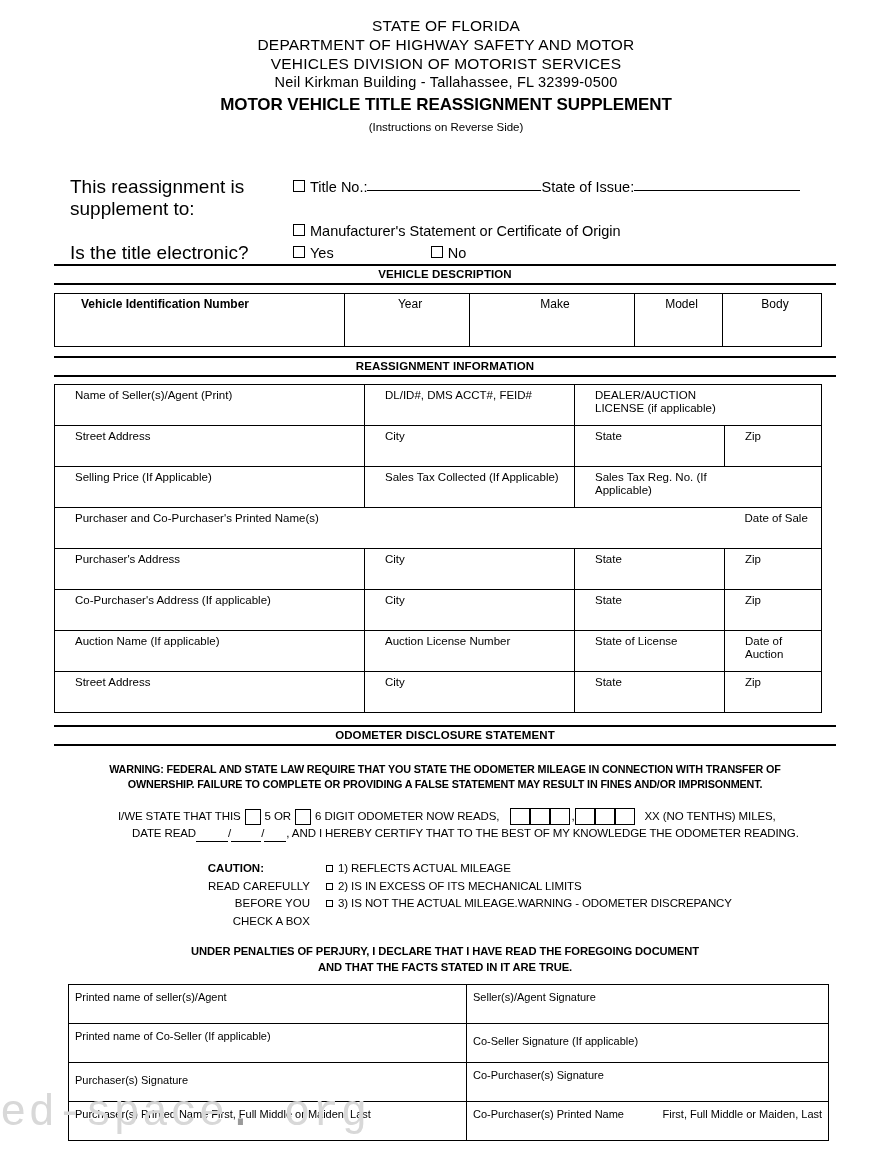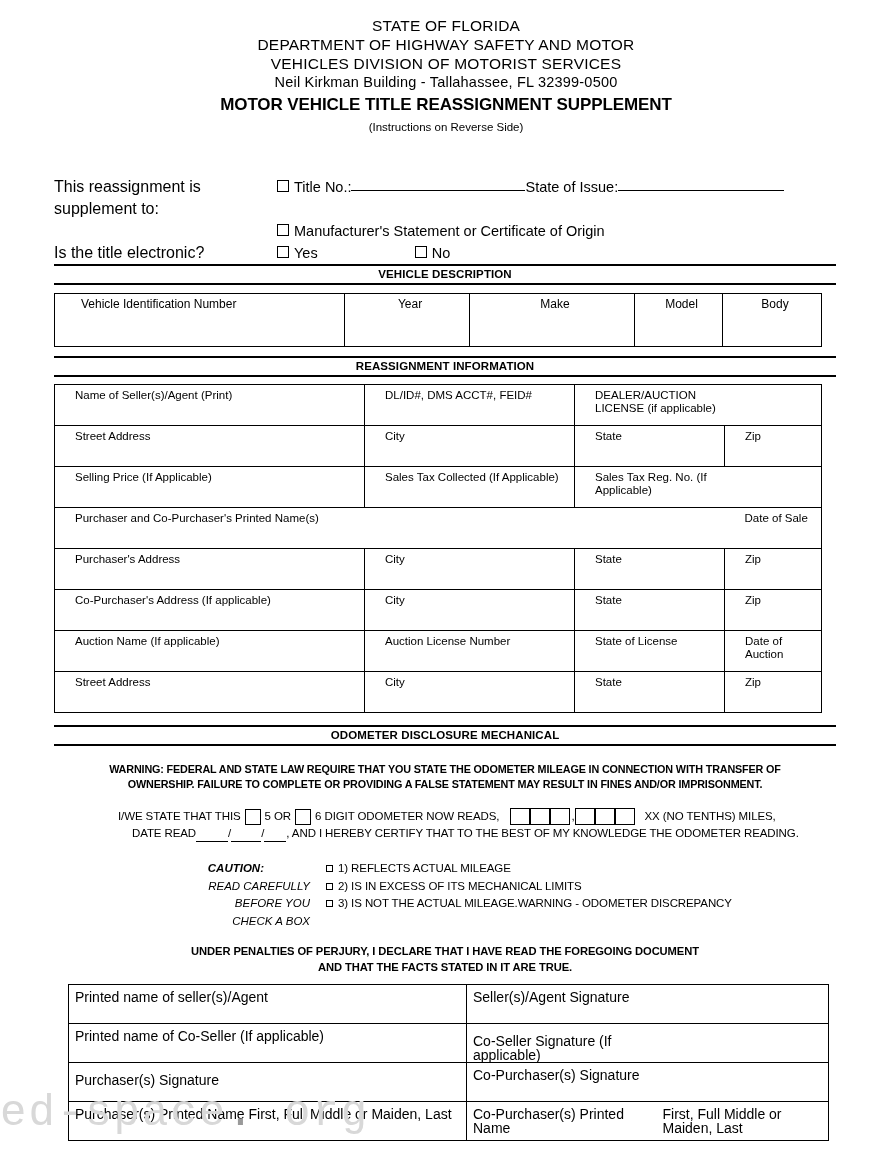--- a/index.html
+++ b/index.html
@@ -59,21 +59,22 @@
   }
   .sup-row {
     display: flex;
     align-items: flex-start;
     line-height: 22px;
     min-height: 22px;
   }
   .sup-label {
     width: 223px;
     flex: none;
-    font-size: 16px;
+    font-size: 19px;
+    margin-left: 16px;
   }
   .cbox {
     display: inline-block;
     width: 12px;
     height: 12px;
     border: 1.6px solid #000;
     box-sizing: border-box;
     margin: 4px 5px 0 0;
     flex: none;
     background: #fff;
@@ -115,21 +116,21 @@
     padding: 4px 0 0 6px;
     line-height: 13px;
   }
 
   .vehicle-tbl {
     width: 767px;
     margin: 8px 0 0 54px;
     border: 1.6px solid #000;
   }
   .vehicle-tbl td { height: 48px; font-size: 12px; }
-  .vtxt-left { text-align: right; padding-left: 20px; }
+  .vtxt-left { text-align: right; padding-left: 20px; font-weight: bold; }
   .vtxt-mid { text-align: center; }
 
   .reassign-tbl {
     width: 767px;
     margin: 7px 0 0 54px;
     border: 1.6px solid #000;
   }
   .reassign-tbl td {
     height: 36px;
     padding-top: 4px;
@@ -194,21 +195,20 @@
   .caution-wrap {
     margin-top: 18px;
     display: flex;
     font-size: 11.5px;
   }
   .caution-left {
     width: 310px;
     text-align: right;
     padding-right: 16px;
     line-height: 17.5px;
-    font-style: italic;
   }
   .caution-left .ctitle { font-weight: bold; padding-right: 46px; }
   .caution-right { line-height: 17.5px; }
   .cr-item { white-space: nowrap; letter-spacing: -0.1px; }
   .sq {
     display: inline-block;
     width: 7px;
     height: 7px;
     border: 1px solid #000;
     box-sizing: border-box;
@@ -225,21 +225,21 @@
     letter-spacing: -0.1px;
   }
 
   
   .sig-tbl {
     width: 760px;
     margin: 9px 0 0 68px;
     border: 1.6px solid #000;
     border-collapse: collapse;
     table-layout: fixed;
-    font-size: 14px;
+    font-size: 11px;
   }
   .sig-tbl td {
     border: 1.3px solid #000;
     vertical-align: top;
     height: 33px;
     padding: 5px 0 0 6px;
     line-height: 14px;
   }
   .sig-tbl td.nb-right { border-right: none; }
   .sig-tbl td.nb-left { border-left: none; }
@@ -410,21 +410,21 @@
 
     <tr>
       <td><span>Street Address</span></td>
       <td><span>City</span></td>
       <td><span>State</span></td>
       <td><span>Zip</span></td>
     </tr>
   </tbody>
     </table>
 
-  <div class="band" style="margin-top:12px;">ODOMETER DISCLOSURE MECHANICAL</div>
+  <div class="band" style="margin-top:12px;">ODOMETER DISCLOSURE STATEMENT</div>
 
   <div class="warn">
     <div>WARNING: FEDERAL AND STATE LAW REQUIRE THAT YOU STATE THE ODOMETER MILEAGE IN CONNECTION WITH TRANSFER OF</div>
     <div>OWNERSHIP.  FAILURE TO COMPLETE OR PROVIDING A FALSE STATEMENT MAY RESULT IN FINES AND/OR IMPRISONMENT.</div>
   </div>
 
   <div class="odo-statement">
     <div class="odo-line1">
       <span>I/WE STATE  THAT THIS</span>
       <span class="odo-cbox"></span>

